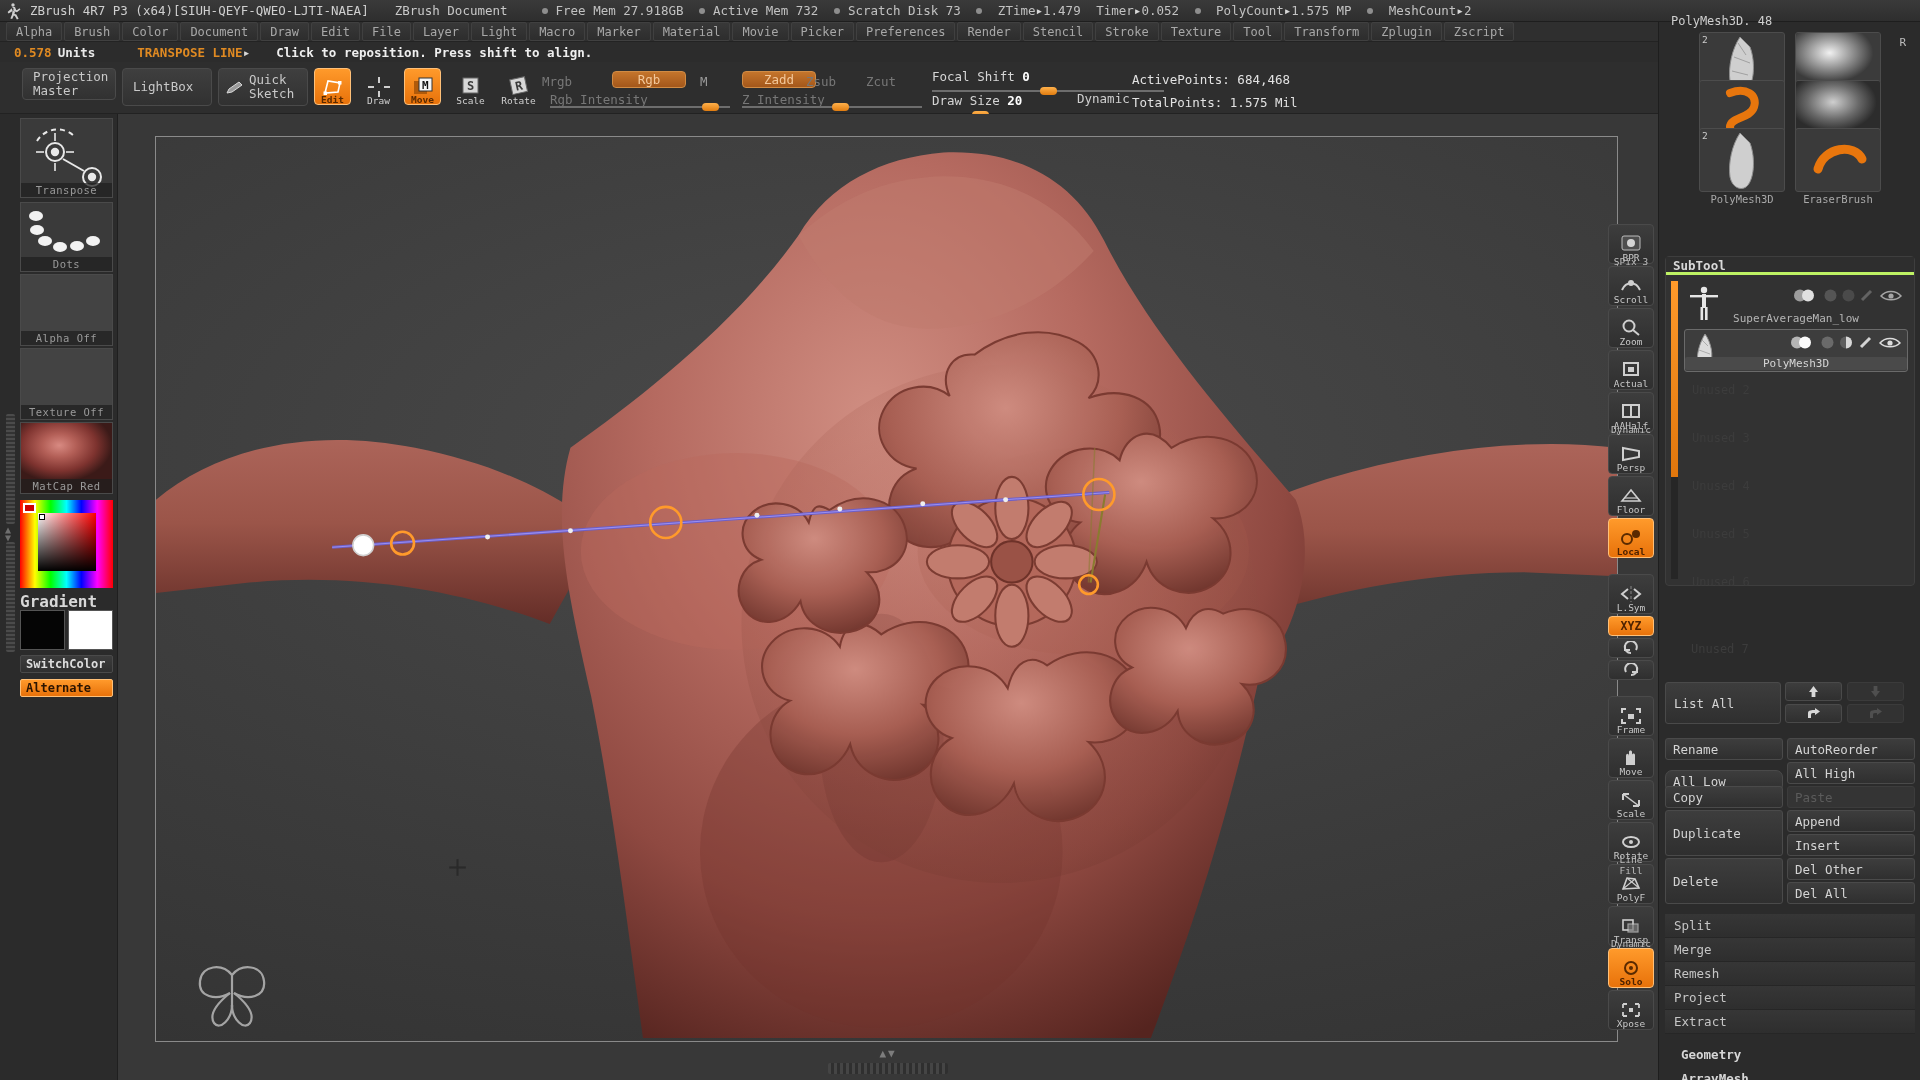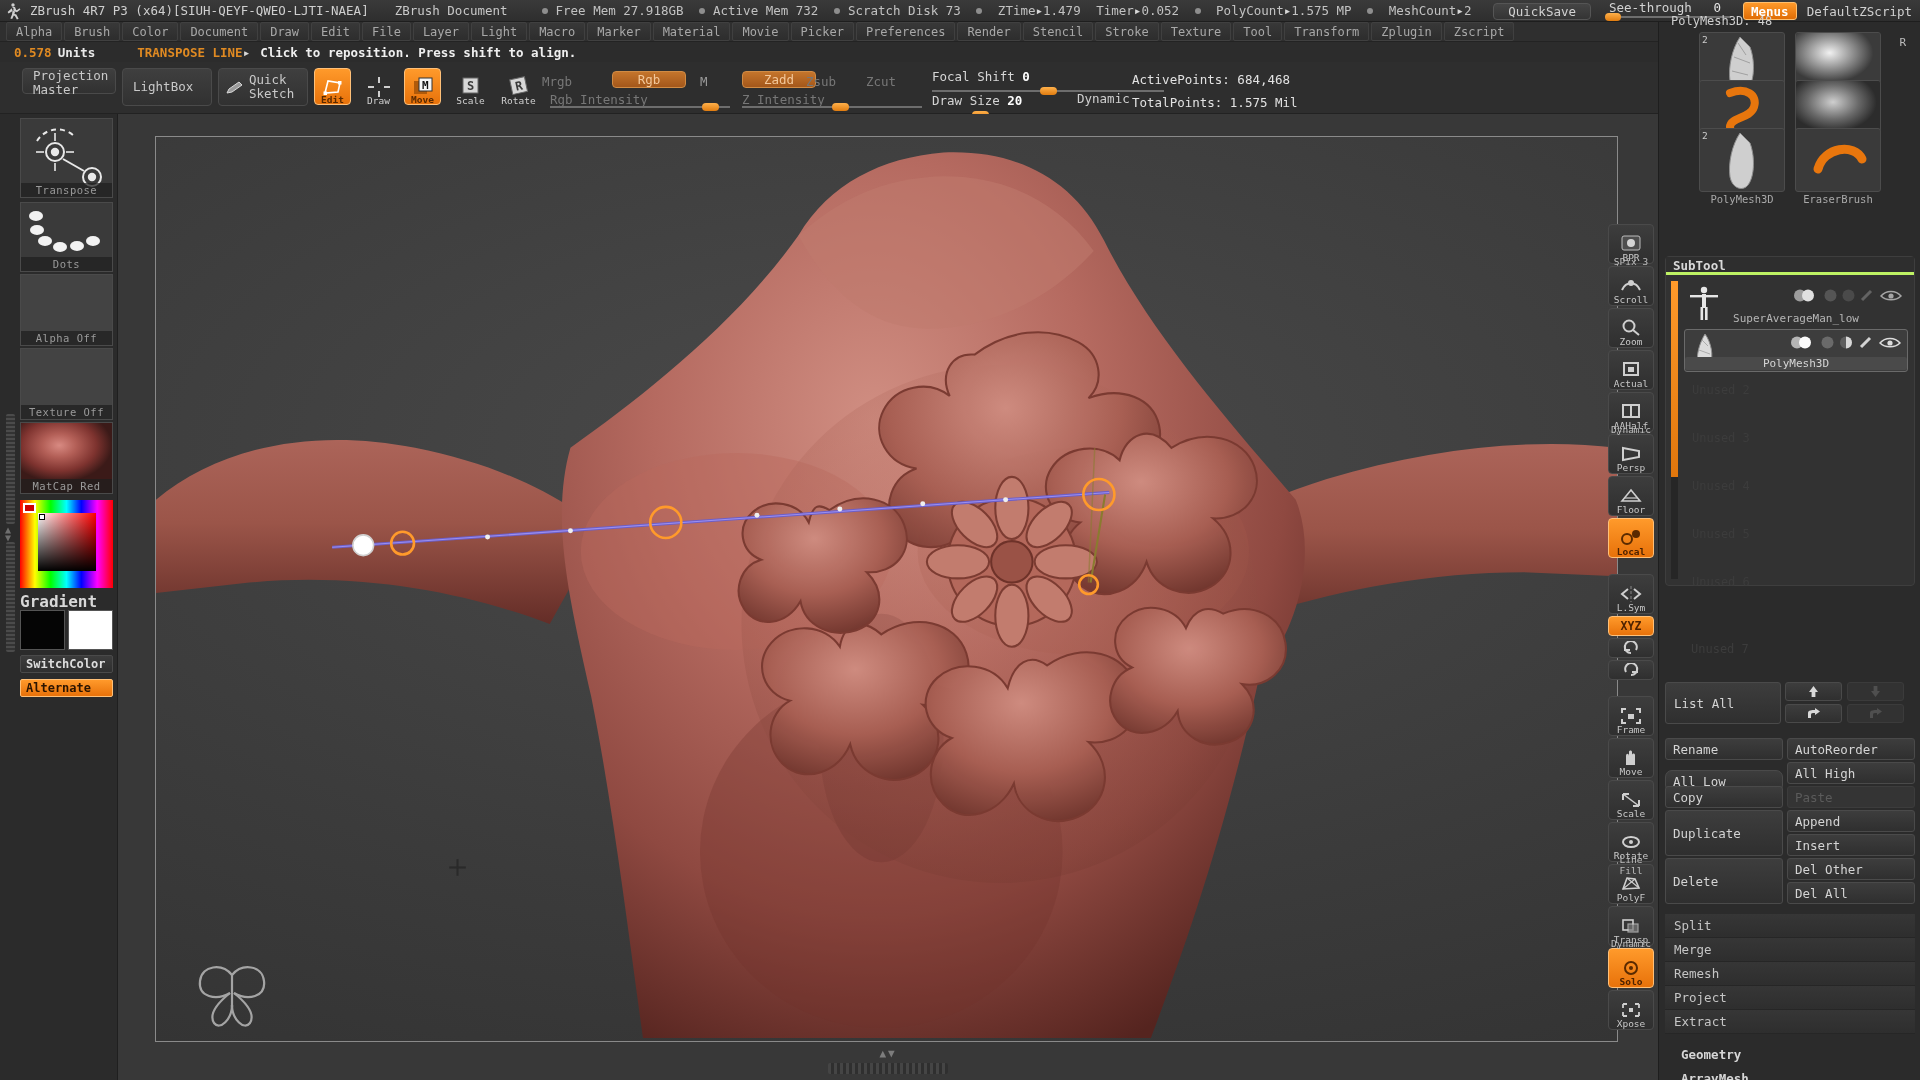--- a/index.html
+++ b/index.html
@@ -61,21 +61,21 @@
 
   
   .statusline{
     position:absolute; left:0; top:42px; width:1920px; height:20px;
     background:#2c2c2c; display:flex; align-items:center; font-size:12.5px;
     white-space:nowrap;
   }
   .st-units{ color:#e08a22; margin-left:14px; font-weight:bold;}
   .st-unitlbl{ color:#e8e8e8; margin-left:6px; font-weight:bold;}
   .st-mode{ color:#e08a22; margin-left:42px; font-weight:bold;}
-  .st-msg{ color:#efefef; margin-left:10px; font-weight:bold;}
+  .st-msg{ color:#efefef; margin-left:26px; font-weight:bold;}
 
   
   .toolbar{
     position:absolute; left:0; top:62px; width:1920px; height:52px;
     background:#2e2e2e; border-bottom:1px solid #222;
   }
   .tb-btn{
     position:absolute; background:linear-gradient(#3f3f3f,#313131);
     border:1px solid #4a4a4a; border-radius:4px; color:#c9c9c9; font-size:12.5px;
     display:flex; align-items:center; padding-left:10px; line-height:1.12;
@@ -241,31 +241,20 @@
       <i class="tb-sep" style="margin-left:8px"></i><span>Scratch Disk 73</span>
       <i class="tb-sep" style="margin-left:8px"></i>
       <span>ZTime</span><span class="arrowmark">▸</span><span>1.479</span>
       <span style="margin-left:8px">Timer</span><span class="arrowmark">▸</span><span>0.052</span>
       <i class="tb-sep" style="margin-left:8px"></i>
       <span>PolyCount</span><span class="arrowmark">▸</span><span>1.575  MP</span>
       <i class="tb-sep" style="margin-left:8px"></i>
       <span>MeshCount</span><span class="arrowmark">▸</span><span>2</span>
     </span>
 
-    <div class="tb-right">
-      <div class="quicksave">QuickSave</div>
-      <div class="seethru">
-        <span class="lbl">See-through</span>
-        <span class="val">0</span>
-        <span class="track"></span>
-        <span class="knob"></span>
-      </div>
-      <div class="menus-btn">Menus</div>
-      <span class="defzs">DefaultZScript</span>
-    </div>
   </div>
 
   <div class="menubar">
     <div class="mi">Alpha</div>
     <div class="mi">Brush</div>
     <div class="mi">Color</div>
     <div class="mi">Document</div>
     <div class="mi">Draw</div>
     <div class="mi">Edit</div>
     <div class="mi">File</div>
@@ -288,21 +277,21 @@
   </div>
 
   <div class="statusline">
     <span class="st-units">0.578</span>
     <span class="st-unitlbl">Units</span>
     <span class="st-mode"><span>TRANSPOSE LINE</span><span class="arrowmark">▸</span></span>
     <span class="st-msg">Click to reposition. Press shift to align.</span>
   </div>
 
   <div class="toolbar">
-    <div class="tb-btn two" style="left:22px; top:6px; width:94px; height:26px;justify-content:space-between;">
+    <div class="tb-btn two" style="left:22px; top:6px; width:94px; height:32px;">
       <span>Projection</span>
       <span>Master</span>
     </div>
     <div class="tb-btn" style="left:122px; top:6px; width:90px; height:38px;text-align:center;">LightBox</div>
 
     <div class="tb-btn two" style="left:218px; top:6px; width:90px; height:38px; padding-left:30px;">
       <span>Quick</span>
       <span>Sketch</span>
       <svg style="position:absolute; left:6px; top:11px;" width="20" height="16" viewBox="0 0 20 16">
         <path d="M2 13 L4 9 L14 2 L17 5 L7 12 Z" fill="#9a9a9a" stroke="#d8d8d8" stroke-width="1"></path>

